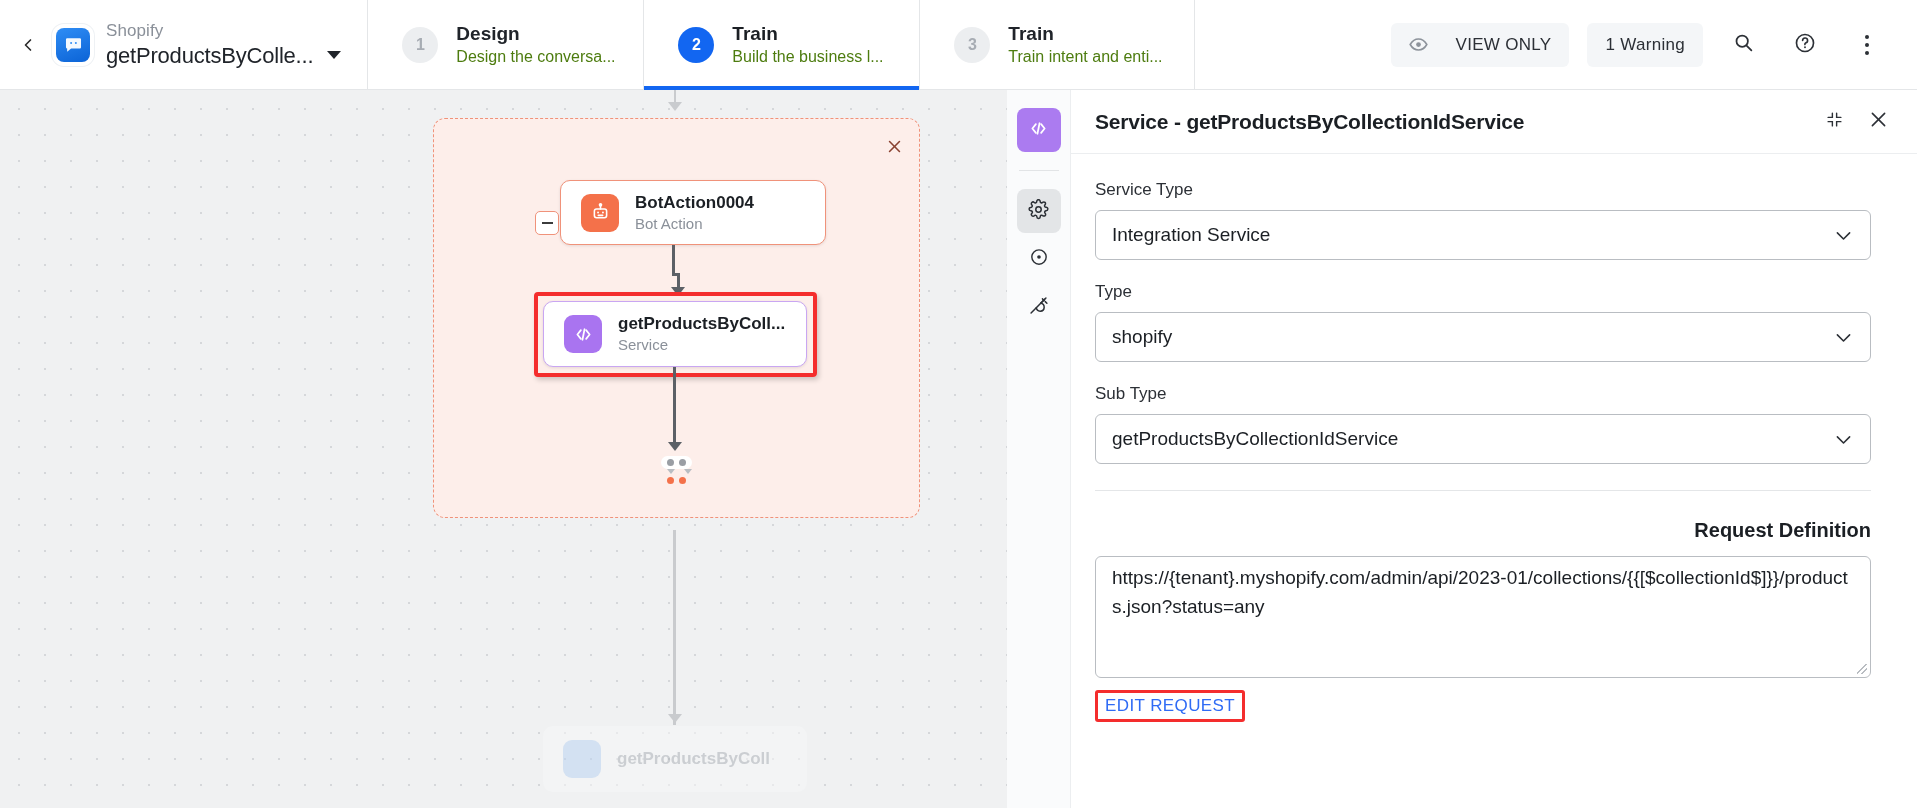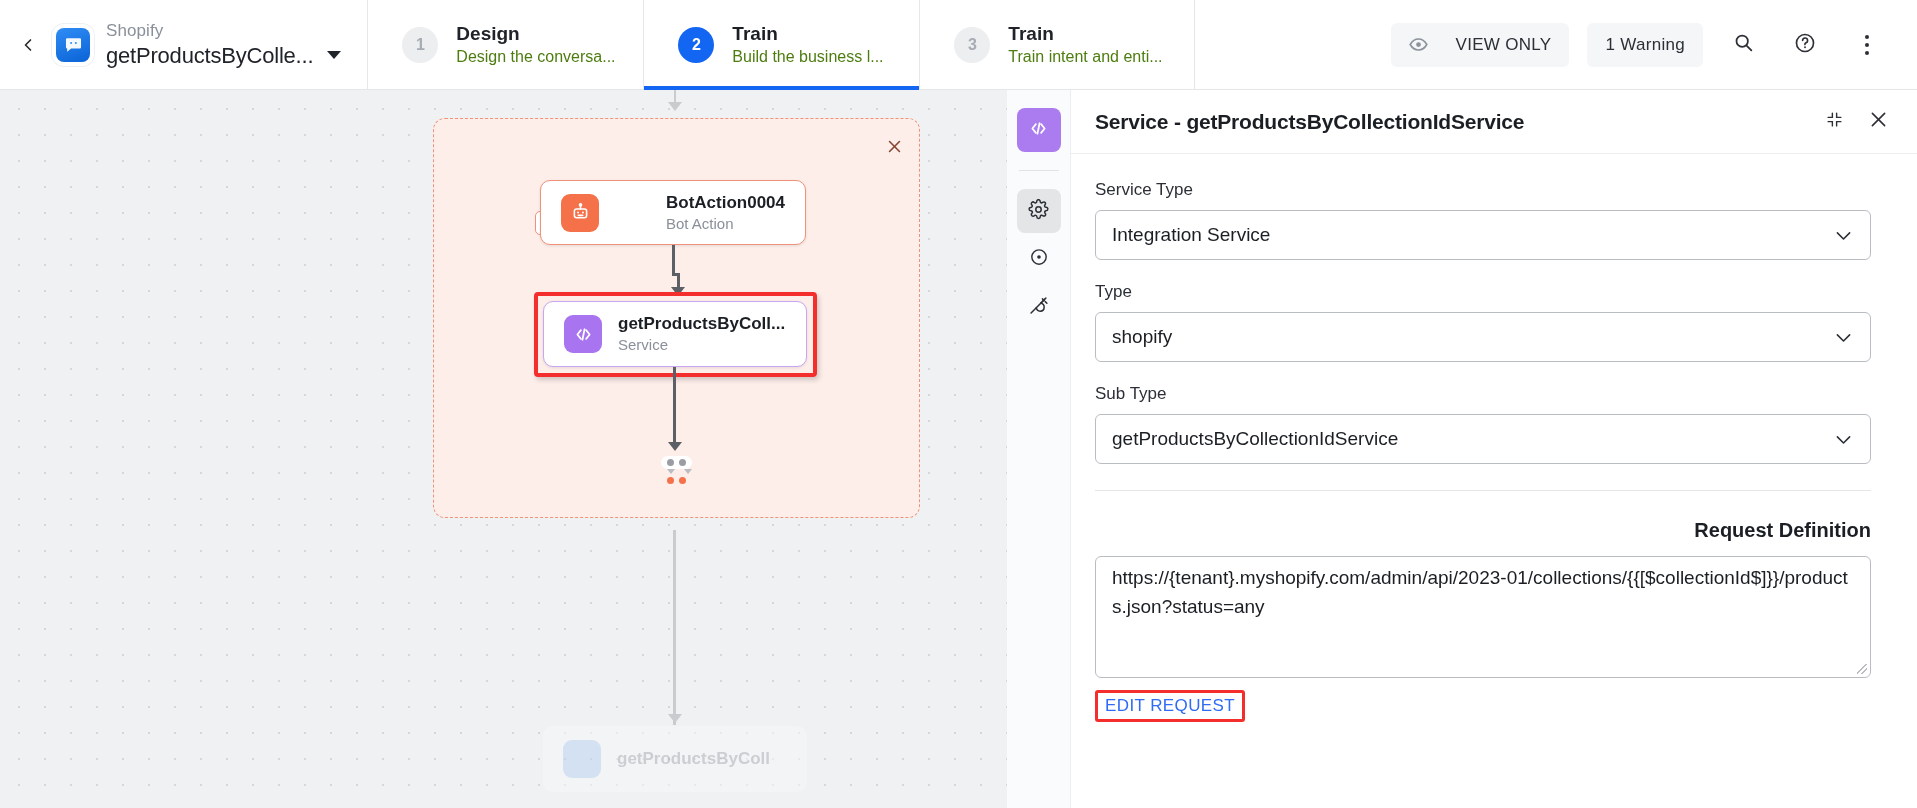--- a/index.html
+++ b/index.html
@@ -129,23 +129,22 @@
   }
   .node .nicon {
     width:38px;height:38px;border-radius:9px; flex:none;
     display:flex;align-items:center;justify-content:center; color:#fff;
   }
   .node .ntxt { line-height:1.25; }
   .node .ntitle { font-size:17px; font-weight:bold; color:#1b1f24; }
   .node .nsub { font-size:15px; color:#8a9099; margin-top:2px; }
 
   #node-botaction {
-    left:540px; top:90px; width:266px; height:65px;
+    left:560px; top:90px; width:266px; height:65px;
     border:1.5px solid #f0927a;
-    justify-content:space-between;
   }
   #node-botaction .nicon { background:#f4714a; }
 
   #node-service {
     left:543px; top:211px; width:264px; height:66px;
     border:1.5px solid #c9a6f2;
   }
   #node-service .nicon { background:#a974f0; }
 
   

